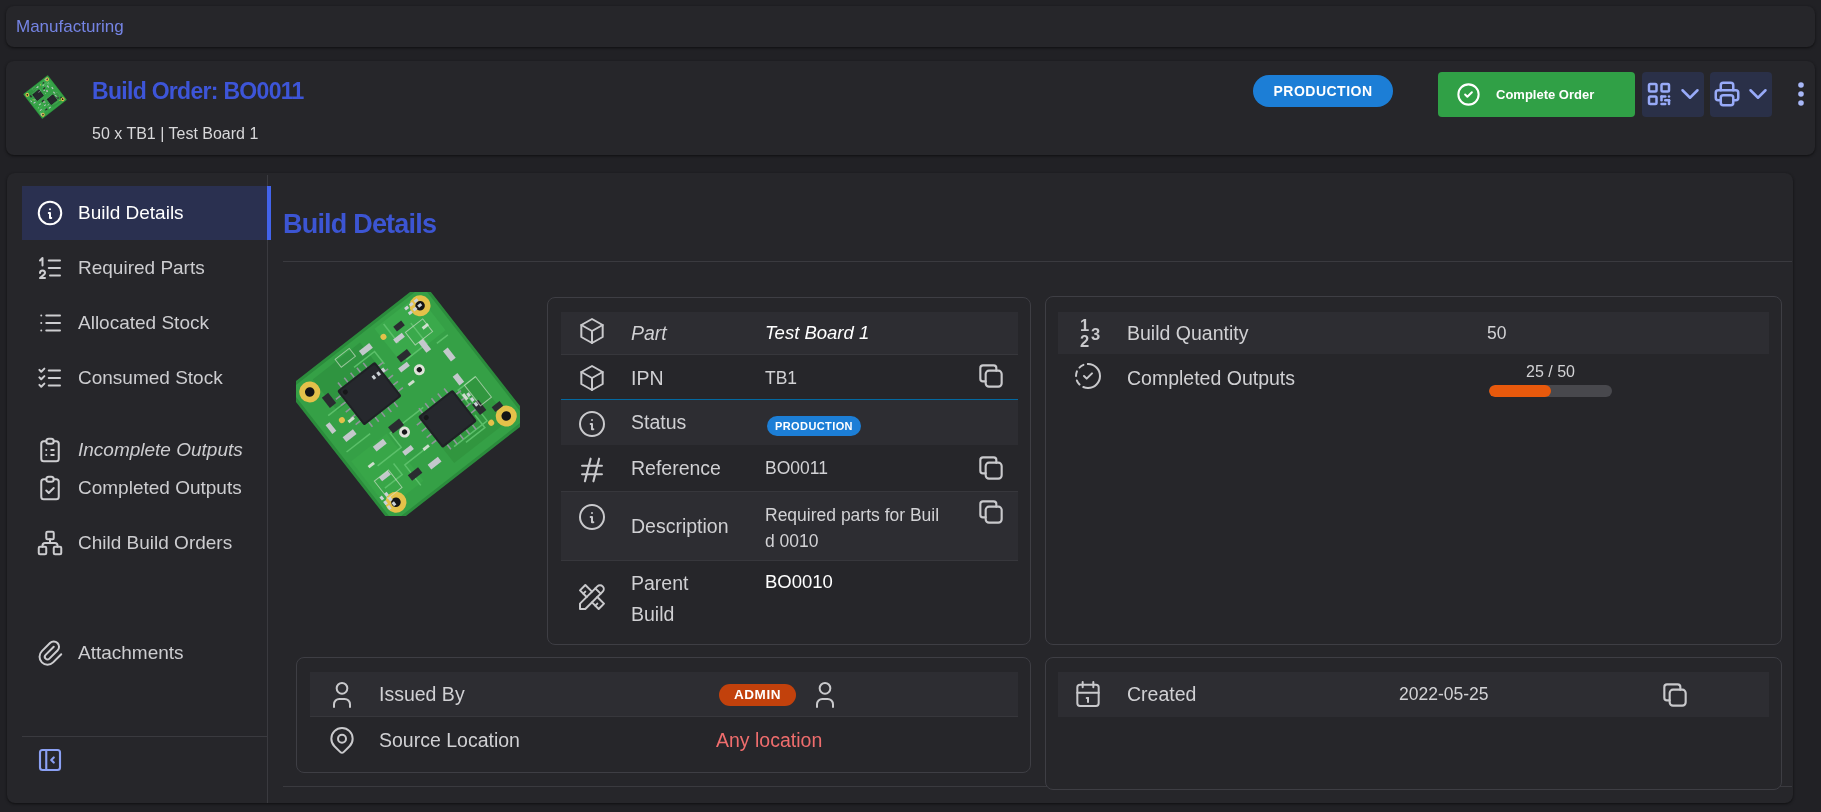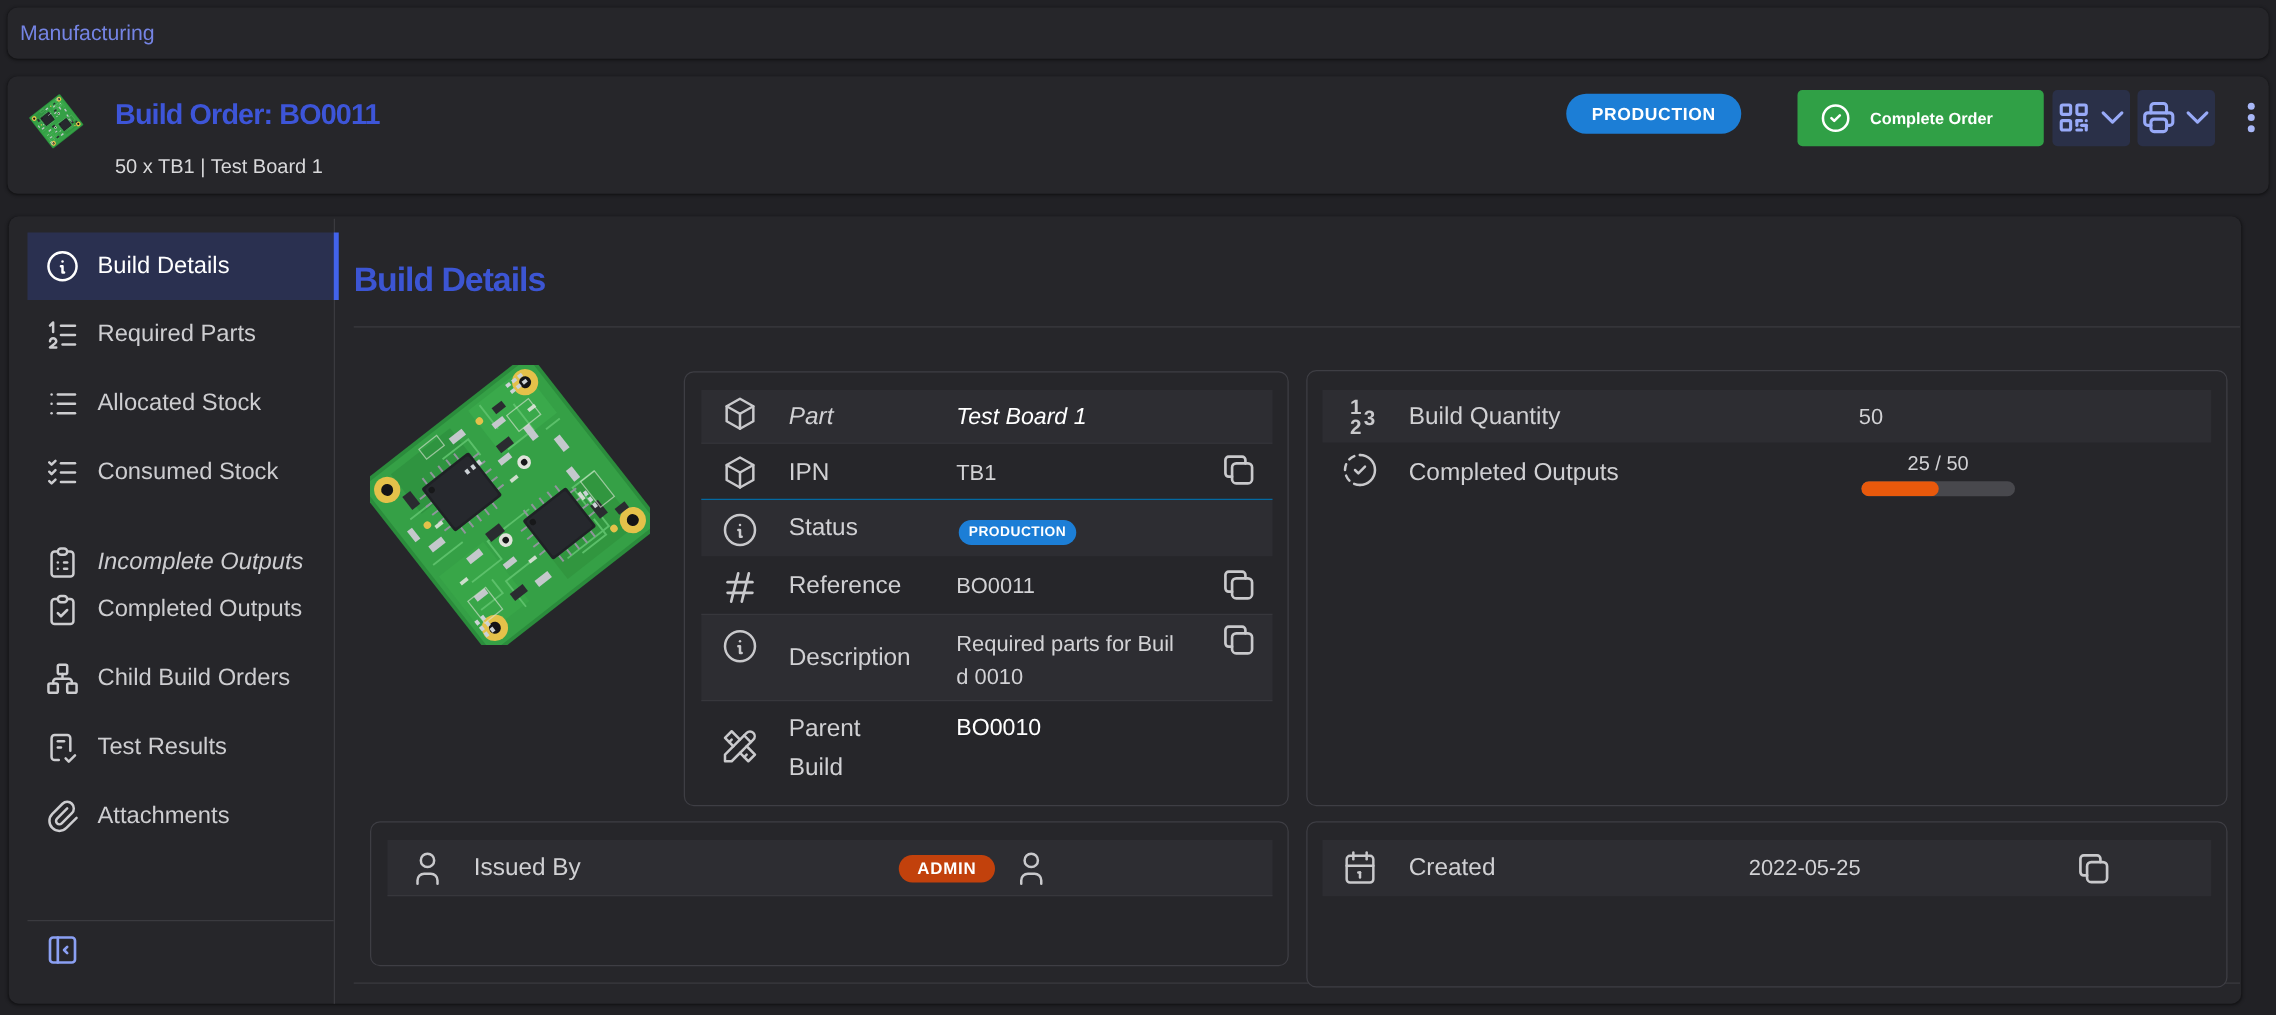--- a/index.html
+++ b/index.html
@@ -150,29 +150,20 @@
   <div class="tab" style="top:343px;">
     <svg class="ticn" width="30" height="30" viewBox="0 0 24 24" fill="none" stroke="currentColor" stroke-width="1.6" stroke-linecap="round" stroke-linejoin="round">
         <rect x="3" y="15" width="6" height="6" rx="1"></rect>
         <rect x="15" y="15" width="6" height="6" rx="1"></rect>
         <rect x="9" y="3" width="6" height="6" rx="1"></rect>
         <path d="M6 15v-1a2 2 0 0 1 2 -2h8a2 2 0 0 1 2 2v1"></path>
         <path d="M12 9v3"></path>
       </svg>
     <span>Child Build Orders</span>
   </div>
-  <div class="tab" style="top:398px;">
-    <svg class="ticn" width="30" height="30" viewBox="0 0 24 24" fill="none" stroke="currentColor" stroke-width="1.6" stroke-linecap="round" stroke-linejoin="round">
-        <path d="M9.615 20h-2.615a2 2 0 0 1 -2 -2v-12a2 2 0 0 1 2 -2h8a2 2 0 0 1 2 2v8"></path>
-        <path d="M14 19l2 2l4 -4"></path>
-        <path d="M9 8h4"></path>
-        <path d="M9 12h2"></path>
-      </svg>
-    <span>Test Results</span>
-  </div>
   <div class="tab" style="top:453px;">
     <svg class="ticn" width="30" height="30" viewBox="0 0 24 24" fill="none" stroke="currentColor" stroke-width="1.6" stroke-linecap="round" stroke-linejoin="round">
         <path d="M15 7l-6.5 6.5a1.5 1.5 0 0 0 3 3l6.5 -6.5a3 3 0 0 0 -6 -6l-6.5 6.5a4.5 4.5 0 0 0 9 9l6.5 -6.5"></path>
       </svg>
     <span>Attachments</span>
   </div>
   <div class="abs" style="left:15px; top:563px; width:245px; height:1px; background:#3a3a3f;"></div>
   <svg class="abs icn" style="left:28px; top:572px; color:#8ba0f3;" width="30" height="30" viewBox="0 0 24 24" fill="none" stroke="currentColor" stroke-width="1.7" stroke-linecap="round" stroke-linejoin="round">
       <rect x="4" y="4" width="16" height="16" rx="2"></rect>
       <path d="M9 4v16"></path>
@@ -297,20 +288,28 @@
       <svg class="abs icn" style="left:16px; top:7px;" width="32" height="32" viewBox="0 0 24 24" fill="none" stroke="currentColor" stroke-width="1.5" stroke-linecap="round" stroke-linejoin="round">
           <circle cx="12" cy="7" r="4"></circle>
           <path d="M6 21v-2a4 4 0 0 1 4 -4h4a4 4 0 0 1 4 4v2"></path>
         </svg>
       <div class="rlbl" style="left:69px; top:0; height:45px; line-height:45px;">Issued By</div>
       <div class="abs" style="left:409px; top:12px; width:77px; height:22px; background:#c2410c; border-radius:11px; color:#fff; font-size:13.5px; font-weight:bold; letter-spacing:.6px; text-align:center; line-height:22px;">ADMIN</div>
       <svg class="abs icn" style="left:499px; top:7px;" width="32" height="32" viewBox="0 0 24 24" fill="none" stroke="currentColor" stroke-width="1.5" stroke-linecap="round" stroke-linejoin="round">
           <circle cx="12" cy="7" r="4"></circle>
           <path d="M6 21v-2a4 4 0 0 1 4 -4h4a4 4 0 0 1 4 4v2"></path>
         </svg>
+    </div>
+    <div class="row" style="left:13px; top:59px; width:708px; height:46px;">
+      <svg class="abs icn" style="left:16px; top:7px;" width="32" height="32" viewBox="0 0 24 24" fill="none" stroke="currentColor" stroke-width="1.5" stroke-linecap="round" stroke-linejoin="round">
+          <circle cx="12" cy="11" r="3"></circle>
+          <path d="M17.657 16.657l-4.243 4.243a2 2 0 0 1 -2.827 0l-4.244 -4.243a8 8 0 1 1 11.314 0z"></path>
+        </svg>
+      <div class="rlbl" style="left:69px; top:0; height:46px; line-height:46px;">Source Location</div>
+      <div class="rval" style="left:406px; top:0; height:46px; line-height:46px; color:#ef6d6d; font-size:19.5px;">Any location</div>
     </div>
   </div>
 
   <div class="card" id="brcard" style="left:1038px; top:484px; width:737px; height:133px;">
     <div class="row stripe" style="left:12px; top:14px; width:711px; height:45px;">
       <svg class="abs icn" style="left:14px; top:6px;" width="32" height="32" viewBox="0 0 24 24" fill="none" stroke="currentColor" stroke-width="1.5" stroke-linecap="round" stroke-linejoin="round">
           <rect x="4" y="5" width="16" height="16" rx="2"></rect>
           <path d="M16 3v4"></path>
           <path d="M8 3v4"></path>
           <path d="M4 11h16"></path>

